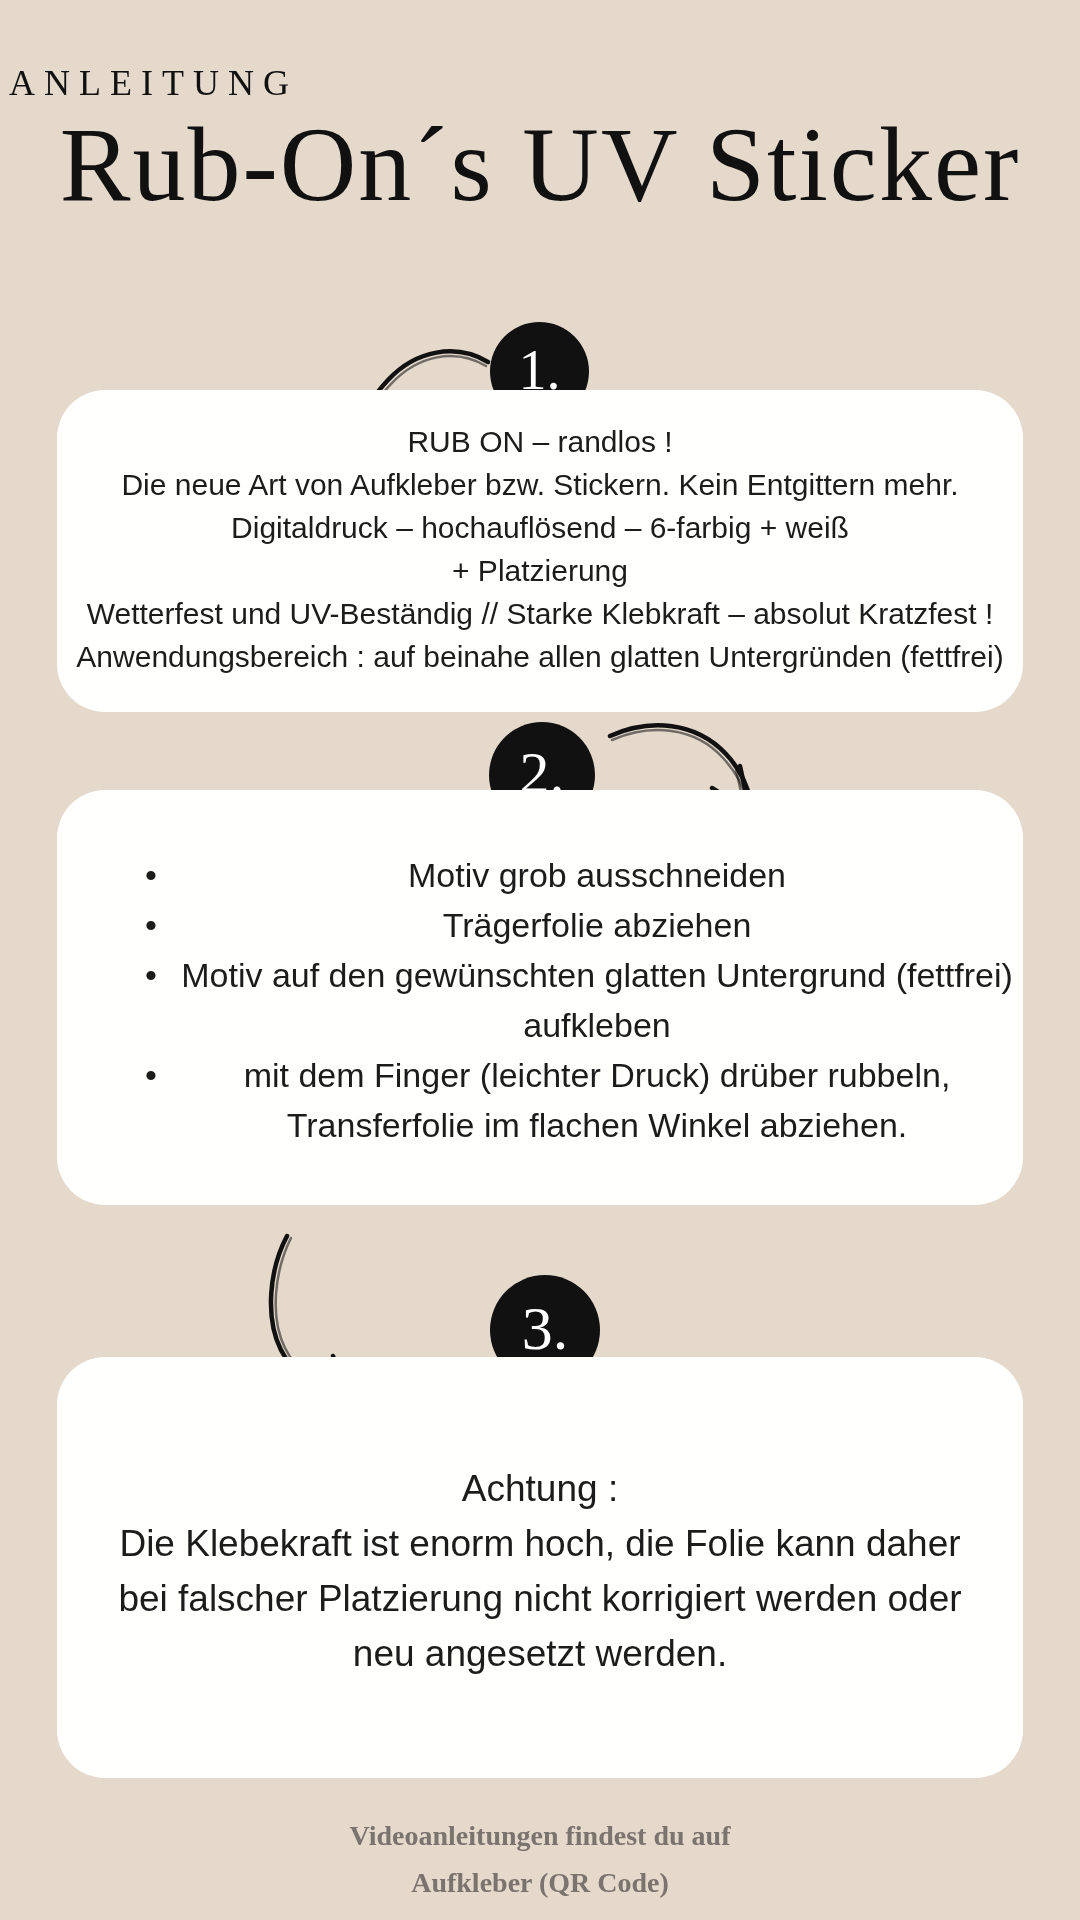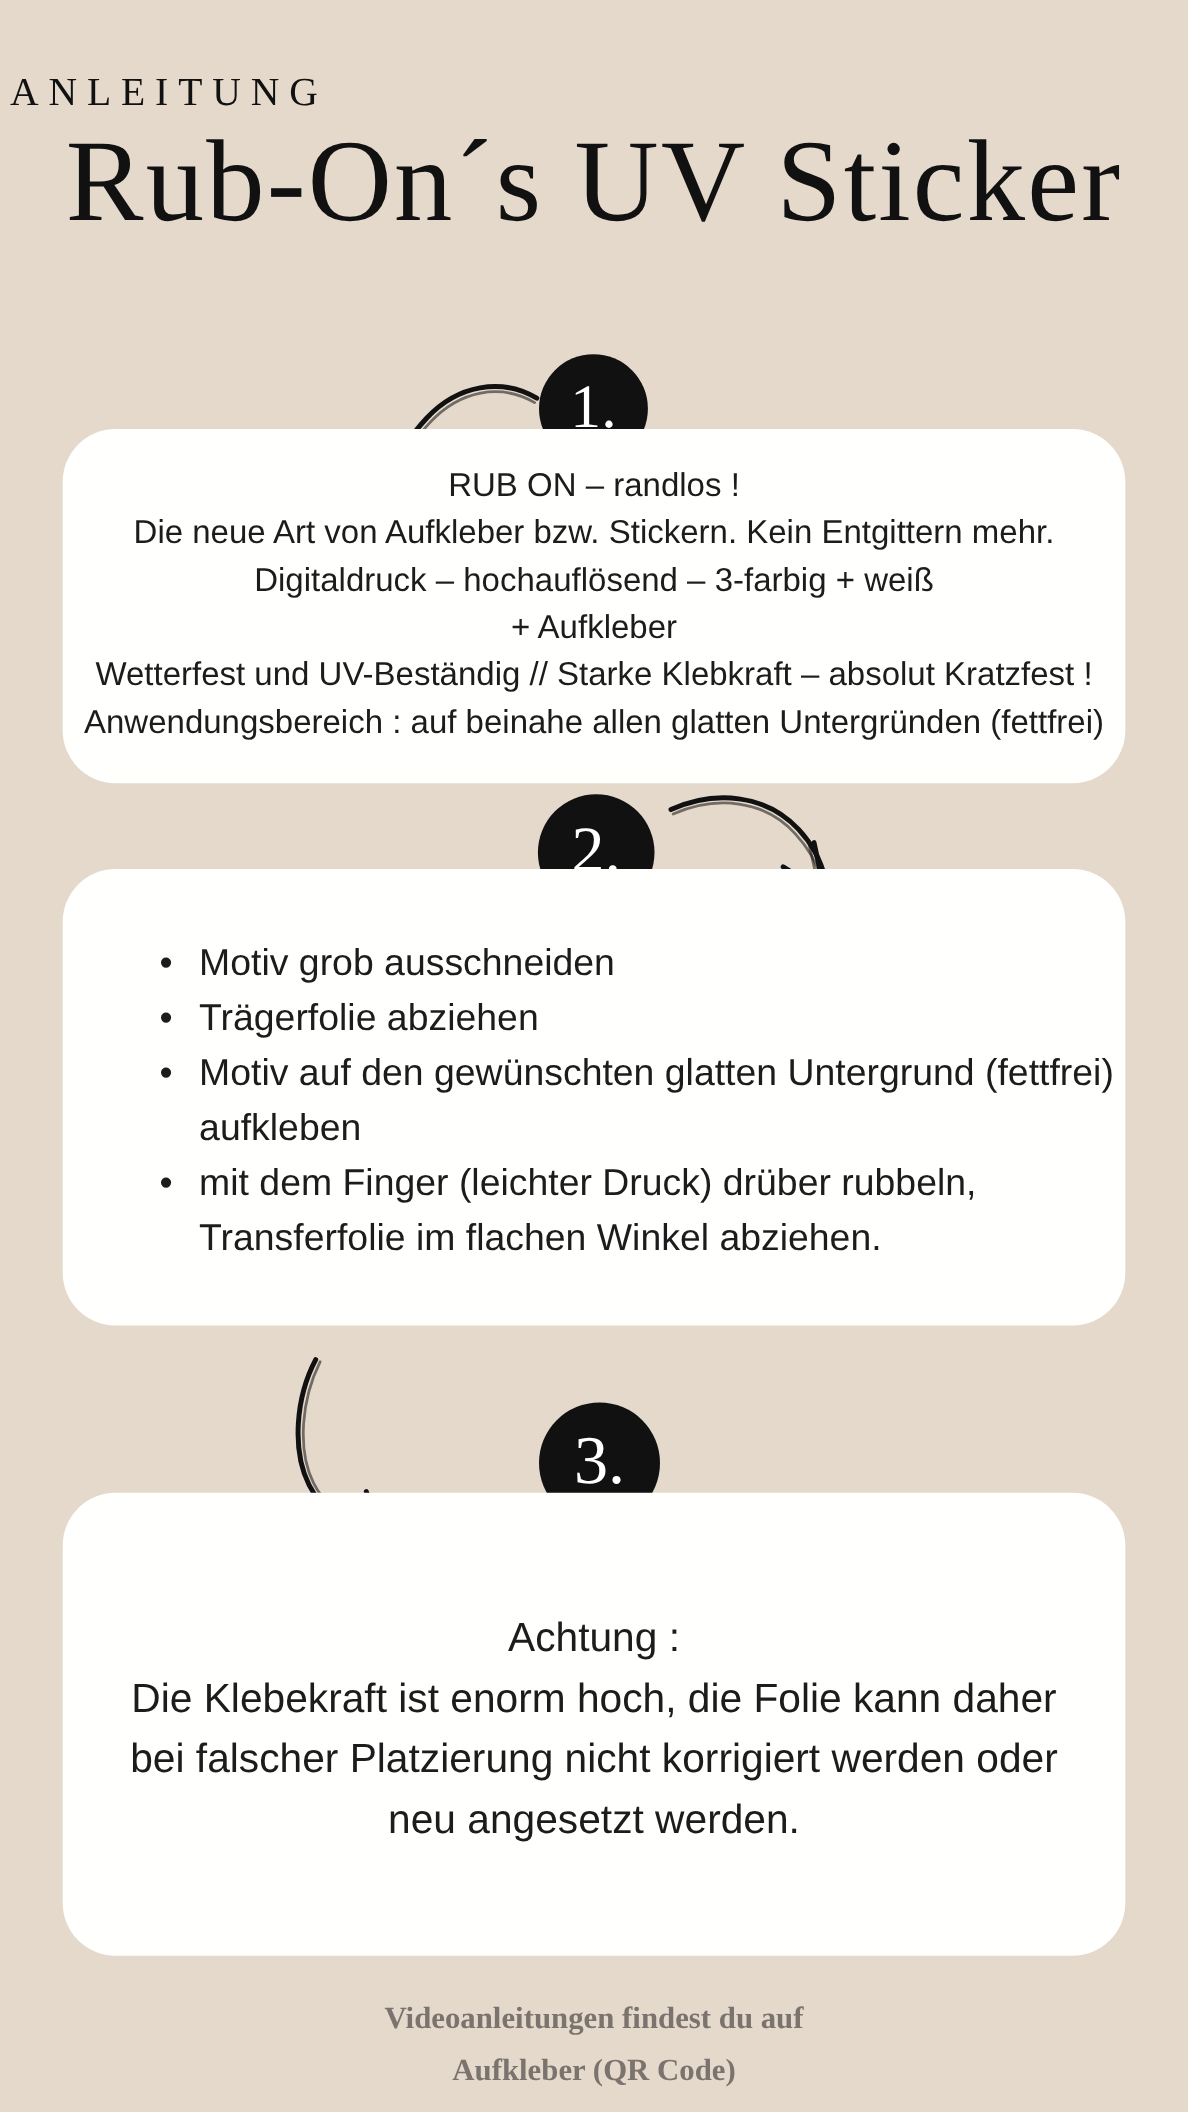--- a/index.html
+++ b/index.html
@@ -25,21 +25,21 @@
     white-space:nowrap;
   }
   
   .card{
     position:absolute; left:57px; width:966px;
     background:var(--card); border-radius:48px;
   }
   .card-1{top:390px; height:322px; text-align:center; padding-top:30px;}
   .card-1 p{font-size:30px; line-height:43px; white-space:nowrap;}
   .card-2{top:790px; height:415px;}
-  .card-2 ul{list-style:none; padding:60px 10px 0 78px;}
+  .card-2 ul{list-style:none; padding:60px 10px 0 78px;text-align:center;}
   .card-2 li{
     position:relative; padding-left:46px;
     font-size:34px; line-height:50px;
   }
   .card-2 li::before{
     content:"\2022"; position:absolute; left:10px; top:0;
     font-size:34px; line-height:50px; color:var(--text);
   }
   .card-3{top:1357px; height:421px; text-align:center; padding-top:104px;}
   .card-3 p{font-size:37px; line-height:55px; white-space:nowrap;}
@@ -83,22 +83,22 @@
     <path class="main" d="M16,102 L62,82"></path>
     <path class="echo" d="M20,104 L56,64"></path>
     <path class="echo" d="M20,105 L64,87"></path>
   </svg>
   <div class="badge badge-1">
     <span>1.</span>
   </div>
   <section class="card card-1">
     <p>RUB ON – randlos !</p>
     <p>Die neue Art von Aufkleber bzw. Stickern. Kein Entgittern mehr.</p>
-    <p>Digitaldruck – hochauflösend – 3-farbig + weiß</p>
-    <p>+ Aufkleber</p>
+    <p>Digitaldruck – hochauflösend – 6-farbig + weiß</p>
+    <p>+ Platzierung</p>
     <p>Wetterfest und UV-Beständig // Starke Klebkraft – absolut Kratzfest !</p>
     <p>Anwendungsbereich : auf beinahe allen glatten Untergründen (fettfrei)</p>
   </section>
 
   <svg class="arrow arrow-2" viewBox="0 0 160 110">
     <path class="main" d="M10,16 C50,-2 96,2 126,34 C139,48 146,62 150,78"></path>
     <path class="echo" d="M12,20 C51,3 95,7 123,38 C136,52 143,65 147,80"></path>
     <path class="main" d="M150,92 L112,68"></path>
     <path class="main" d="M150,92 L140,46"></path>
     <path class="echo" d="M146,94 L110,73"></path>

